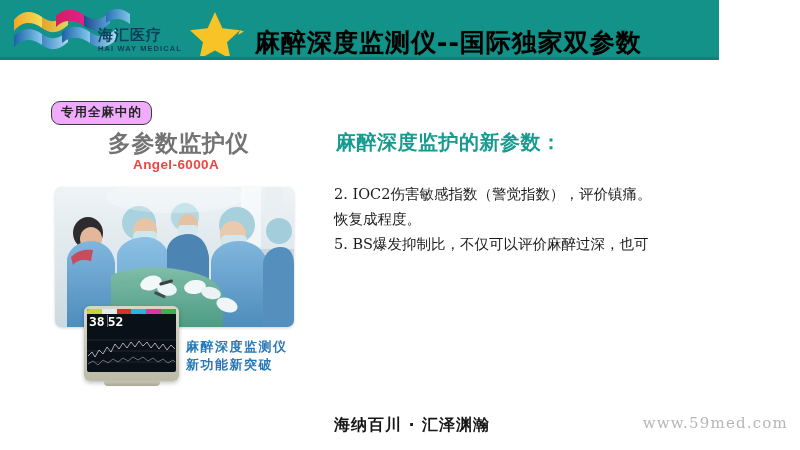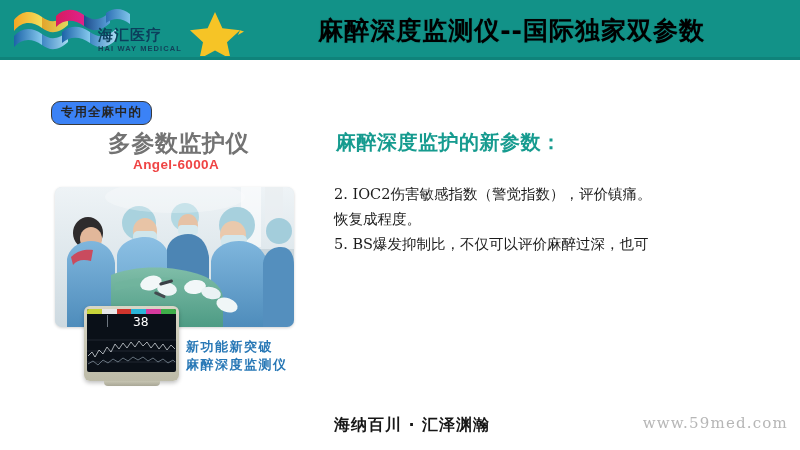--- a/index.html
+++ b/index.html
@@ -12,21 +12,21 @@
     height: 450px;
     overflow: hidden;
     font-family: "Liberation Sans", "DejaVu Sans", sans-serif;
     position: relative;
   }
 
   
   .header {
     position: absolute;
     left: 0; top: 0;
-    width: 800px;
+    width: 719px;
     height: 60px;
     background: #129288;
     overflow: hidden;
   }
   .header-accent {
     position: absolute;
     left: 0; bottom: 0;
     width: 800px; height: 3px;
     background: #0f837a;
   }
@@ -59,23 +59,23 @@
     letter-spacing: 1.1px;
     white-space: nowrap;
   }
   .star-wrap {
     position: absolute;
     left: 186px; top: 10px;
     width: 58px; height: 46px;
   }
   .header-title {
     position: absolute;
-    left: 255px; top: 14px;
+    left: 255px; top: 26px;
     width: 450px;
-    text-align: right;
+    text-align: left;
     font-size: 25px;
     font-weight: bold;
     color: #000000;
     letter-spacing: 1px;
     white-space: nowrap;
     font-family: "DejaVu Sans", "Liberation Sans", sans-serif;
     text-shadow: 0 0 1px rgba(0,0,0,0.35);
   }
 
   
@@ -84,21 +84,21 @@
     left: 51px; top: 101px;
     padding: 2px 9px 3px 9px;
     border: 1.6px solid #3a3a3a;
     border-radius: 9px;
     font-size: 12.5px;
     font-weight: bold;
     color: #252525;
     letter-spacing: 1px;
     white-space: nowrap;
     font-family: "DejaVu Sans", "Liberation Sans", sans-serif;
-    background: #3b82f6;
+    background: #f0abfc;
   }
   .product-name {
     position: absolute;
     left: 108px; top: 128px;
     font-size: 23px;
     font-weight: bold;
     color: #737373;
     letter-spacing: 0.5px;
     white-space: nowrap;
     font-family: "DejaVu Sans", "Liberation Sans", sans-serif;
@@ -152,24 +152,23 @@
   .mon-nums {
     position: absolute;
     left: 2px; top: 6px;
     display: flex;
     align-items: baseline;
     gap: 3px;
   }
   .mon-num {
     font-family: "DejaVu Sans Mono", "Liberation Mono", monospace;
     font-size: 13px;
-    font-weight: normal;
+    font-weight: bold;
     color: #ffffff;
     line-height: 1;
-    margin-left: 44px;
   }
   .mon-sep {
     position: absolute;
     left: 20px; top: 6px;
     width: 1px; height: 12px;
     background: #6d7680;
   }
   .mon-wave { position: absolute; left:0; top: 21px; width:100%; height: 42px; }
   .monitor-stand {
     position: absolute;
@@ -388,22 +387,22 @@
         <line x1="0" y1="32" x2="89" y2="32"></line>
       </g>
       <polyline fill="none" stroke="#e6ecf0" stroke-width="0.7" points="1,26 5,22 8,27 12,20 16,24 20,17 24,22 28,14 32,19 36,13 40,18 44,12 48,17 52,11 56,16 60,12 64,18 68,13 72,19 76,14 80,20 84,15 88,19"></polyline>
       <polyline fill="none" stroke="#9fb0bd" stroke-width="0.6" points="1,34 6,31 11,35 16,30 21,33 26,29 31,32 36,28 41,31 46,27 51,30 56,27 61,31 66,28 71,32 76,29 81,33 86,30 88,32"></polyline>
     </svg>
   </div>
 </div>
 <div class="monitor-stand"></div>
 
 <div class="photo-caption">
+  <div>麻醉深度监测仪</div>
   <div>新功能新突破</div>
-  <div>麻醉深度监测仪</div>
 </div>
 
 <div class="content-heading">麻醉深度监护的新参数：</div>
 
 <div class="content-list">
   <div>2. IOC2伤害敏感指数（警觉指数），评价镇痛。</div>
   <div>恢复成程度。</div>
   <div>5. BS爆发抑制比，不仅可以评价麻醉过深，也可</div>
 </div>
 

